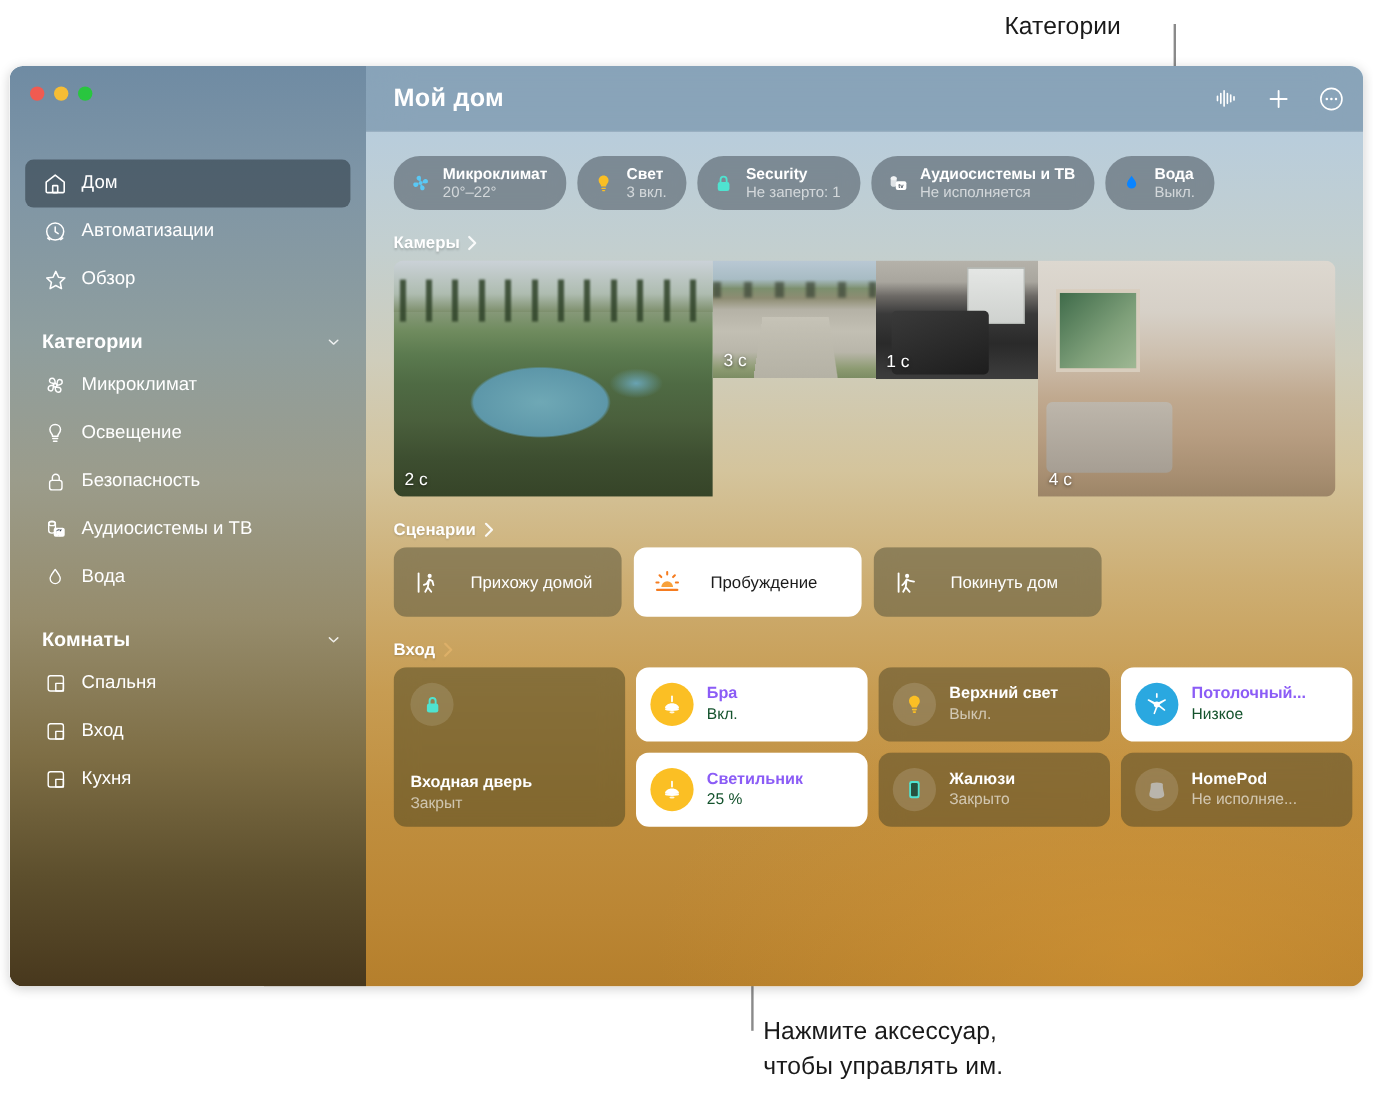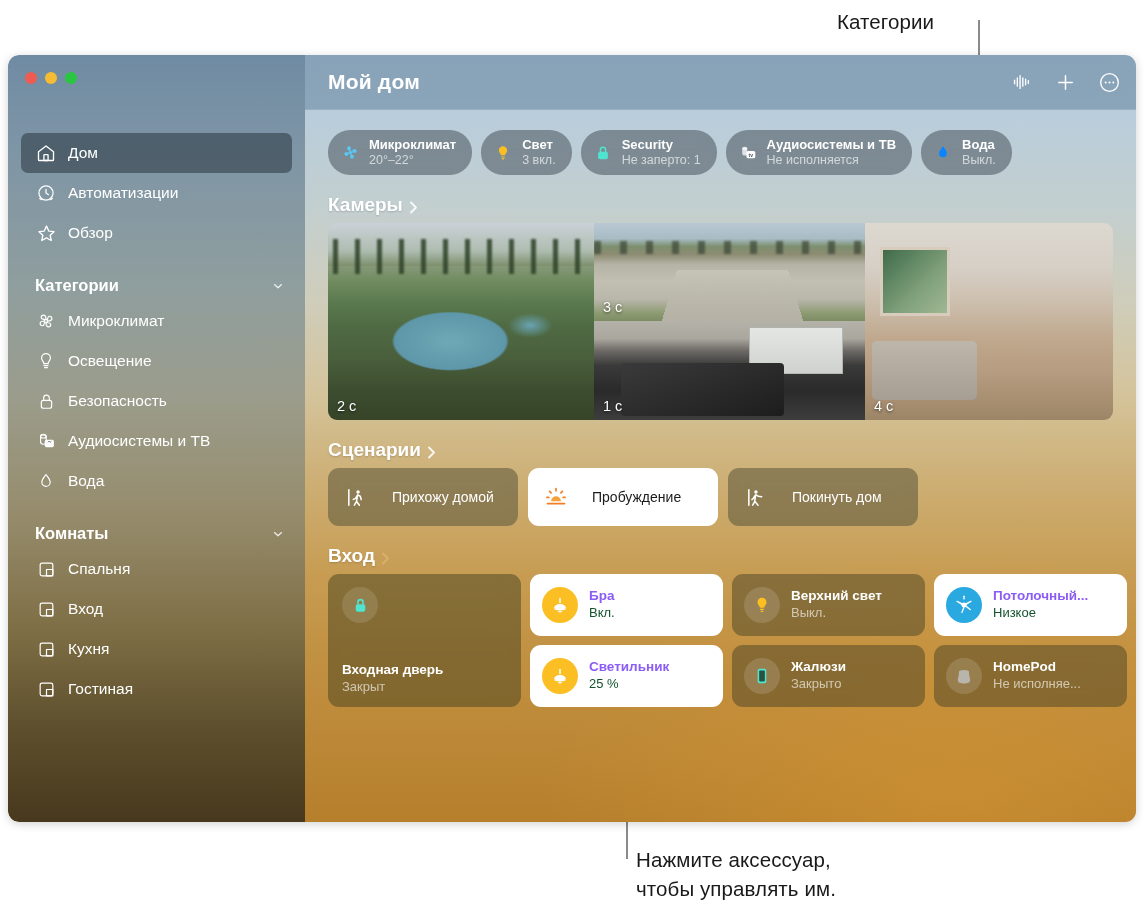--- a/index.html
+++ b/index.html
@@ -138,41 +138,41 @@
     backdrop-filter: blur(8px);
   }
   .pill .pico { width: 20px; height: 20px; flex: 0 0 20px; display:flex; align-items:center; justify-content:center;}
   .pill .ptxt { display: flex; flex-direction: column; justify-content: center; line-height: 1.18; }
   .pill .pname { color: #fff; font-size: 13px; font-weight: bold; white-space: nowrap; }
   .pill .pval { color: rgba(255,255,255,.66); font-size: 12.5px; white-space: nowrap; }
 
   
   .sec-head {
     display: flex; align-items: center; gap: 5px;
-    color: #fff; font-size: 19px; font-weight: bold;
+    color: #fff; font-size: 14px; font-weight: bold;
     margin: 19px 0 7px 23px;
     text-shadow: 0 1px 2px rgba(0,0,0,.18);
   }
   .sec-head .chev { width: 11px; height: 15px; opacity: .9; }
 
   
   .cams {
     position: relative;
     margin-left: 23px; width: 785px; height: 197px;
     border-radius: 9px; overflow: hidden;
     display: flex;
   }
   .cam { position: relative; overflow: hidden; }
   .cam .cap {
     position: absolute; left: 9px; bottom: 6px;
     color: #fff; font-size: 14.5px;
     text-shadow: 0 1px 3px rgba(0,0,0,.6);
   }
   .cam-a { width: 266px; height: 197px; }
-  .cam-mid { width: 271px; height: 197px; display: flex; flex-direction: column; text-decoration: underline; }
+  .cam-mid { width: 271px; height: 197px; display: flex; flex-direction: row; text-decoration: underline; }
   .cam-b { width: 271px; height: 98px; }
   .cam-c { width: 271px; height: 99px; }
   .cam-d { width: 248px; height: 197px; }
 
   
   .sc-pool {
     width:100%; height:100%;
     background:
       radial-gradient(ellipse 38% 26% at 46% 60%, #6fa8b5 0%, #5d97a9 55%, rgba(93,151,169,0) 58%),
       radial-gradient(ellipse 12% 9% at 76% 52%, #69a3b2 0%, rgba(105,163,178,0) 70%),
@@ -441,29 +441,20 @@
         <div class="side-item">
           <span class="ico">
             <svg width="19" height="19" viewBox="0 0 24 24" fill="none" stroke="#fff" stroke-width="1.5" stroke-linejoin="round">
               <rect x="4" y="4" width="16" height="16" rx="2.4"></rect>
               <path d="M12 12h8v8h-8z"></path>
             </svg>
           </span>
           <span class="lbl">Кухня</span>
         </div>
 
-        <div class="side-item">
-          <span class="ico">
-            <svg width="19" height="19" viewBox="0 0 24 24" fill="none" stroke="#fff" stroke-width="1.5" stroke-linejoin="round">
-              <rect x="4" y="4" width="16" height="16" rx="2.4"></rect>
-              <path d="M12 12h8v8h-8z"></path>
-            </svg>
-          </span>
-          <span class="lbl">Гостиная</span>
-        </div>
 
       </div>
     </div>
 
     <div id="main">
 
       <div id="toolbar">
         <div class="title">Мой дом</div>
         <div class="spacer"></div>
 

